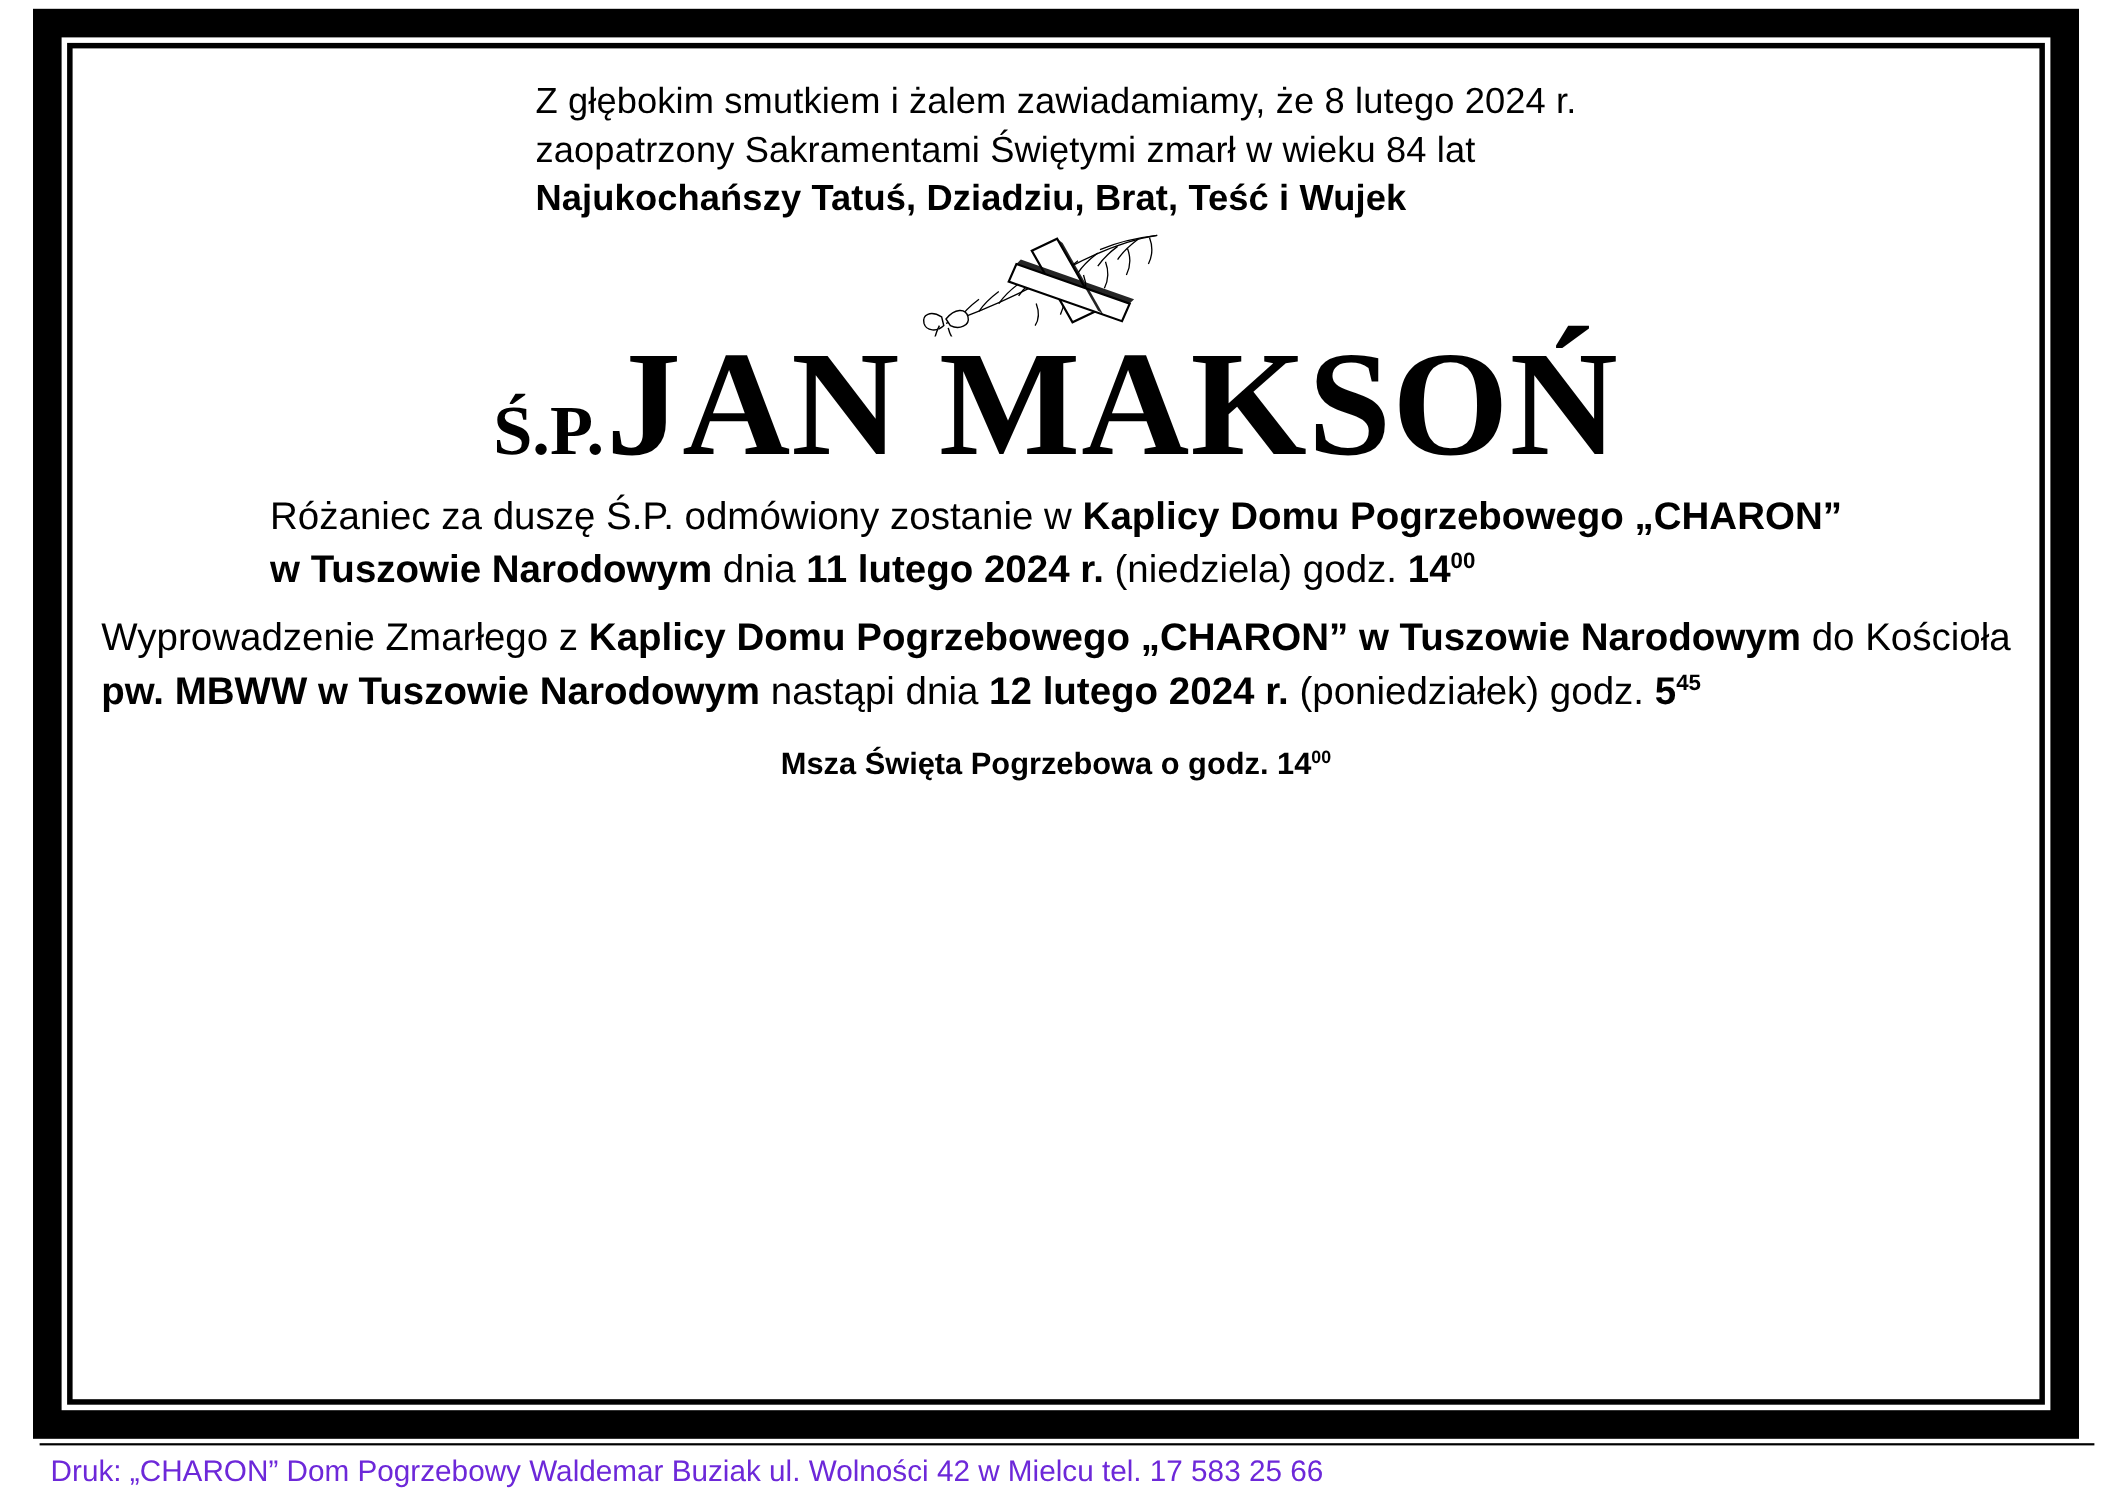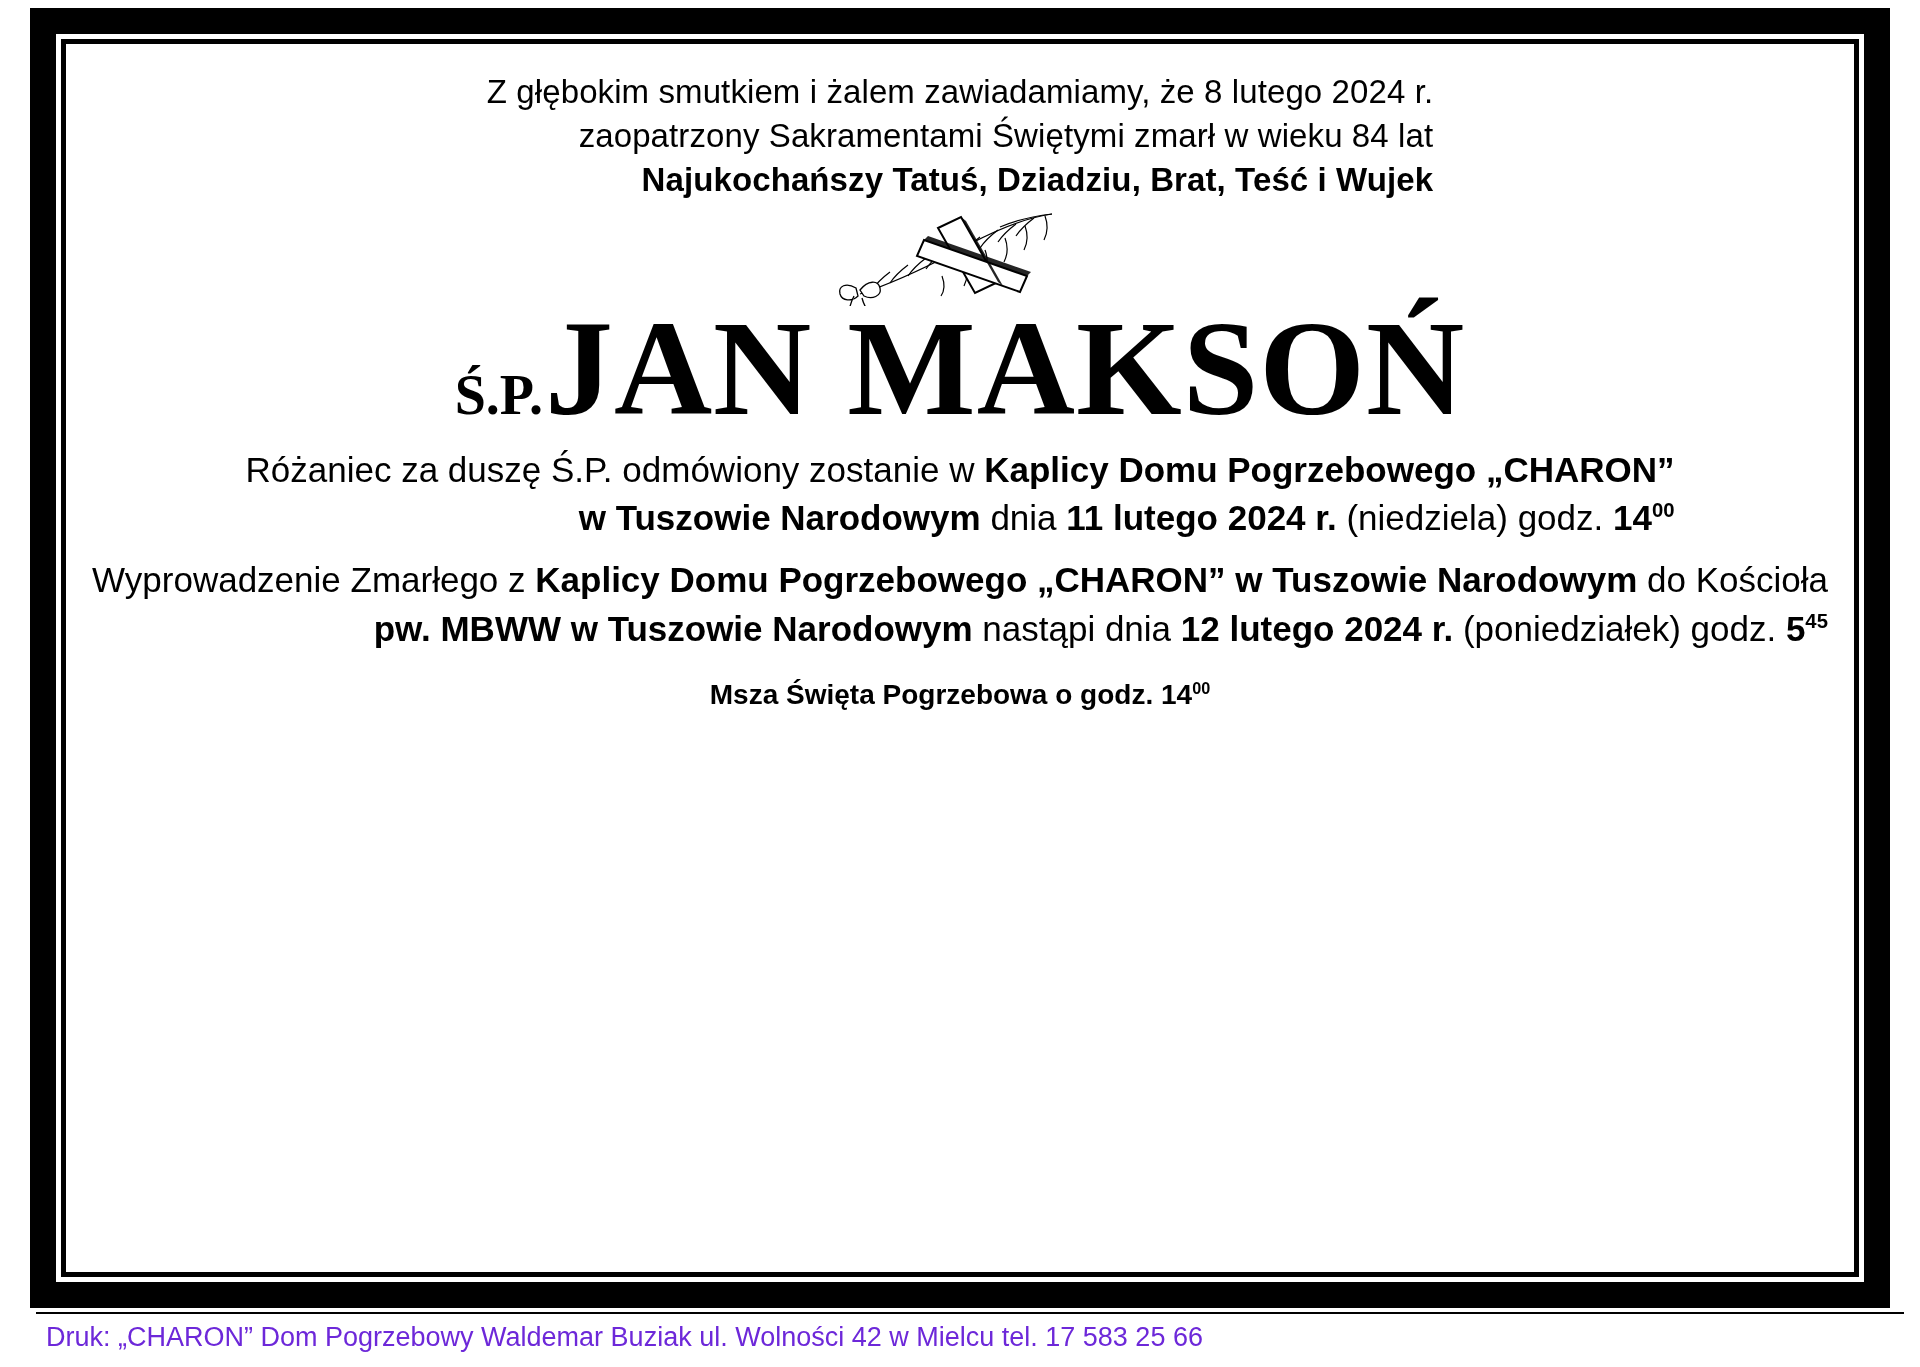--- a/index.html
+++ b/index.html
@@ -51,21 +51,21 @@
   }
   .card {
     width: 100%;
     height: 100%;
     background: #ffffff;
     box-sizing: border-box;
     padding: 26px 40px 18px 40px;
     display: flex;
     flex-direction: column;
     align-items: center;
-    text-align: right;
+    text-align: left;
   }
 
   .intro {
     font-size: 33px;
     line-height: 1.33;
     letter-spacing: 0.1px;
   }
   .intro .ln { display: block; white-space: nowrap; }
   .intro .bold { font-weight: bold; }
 
@@ -80,21 +80,21 @@
   .name-line {
     display: flex;
     align-items: baseline;
     justify-content: center;
     font-family: "Liberation Serif", serif;
     font-weight: bold;
     margin-top: -6px;
     margin-bottom: 6px;
   }
   .sp {
-    font-size: 56px;
+    font-size: 64px;
     letter-spacing: 0px;
     margin-right: 2px;
   }
   .deceased-name {
     font-size: 136px;
     letter-spacing: 1px;
     line-height: 1.0;
   }
 
   .details {

